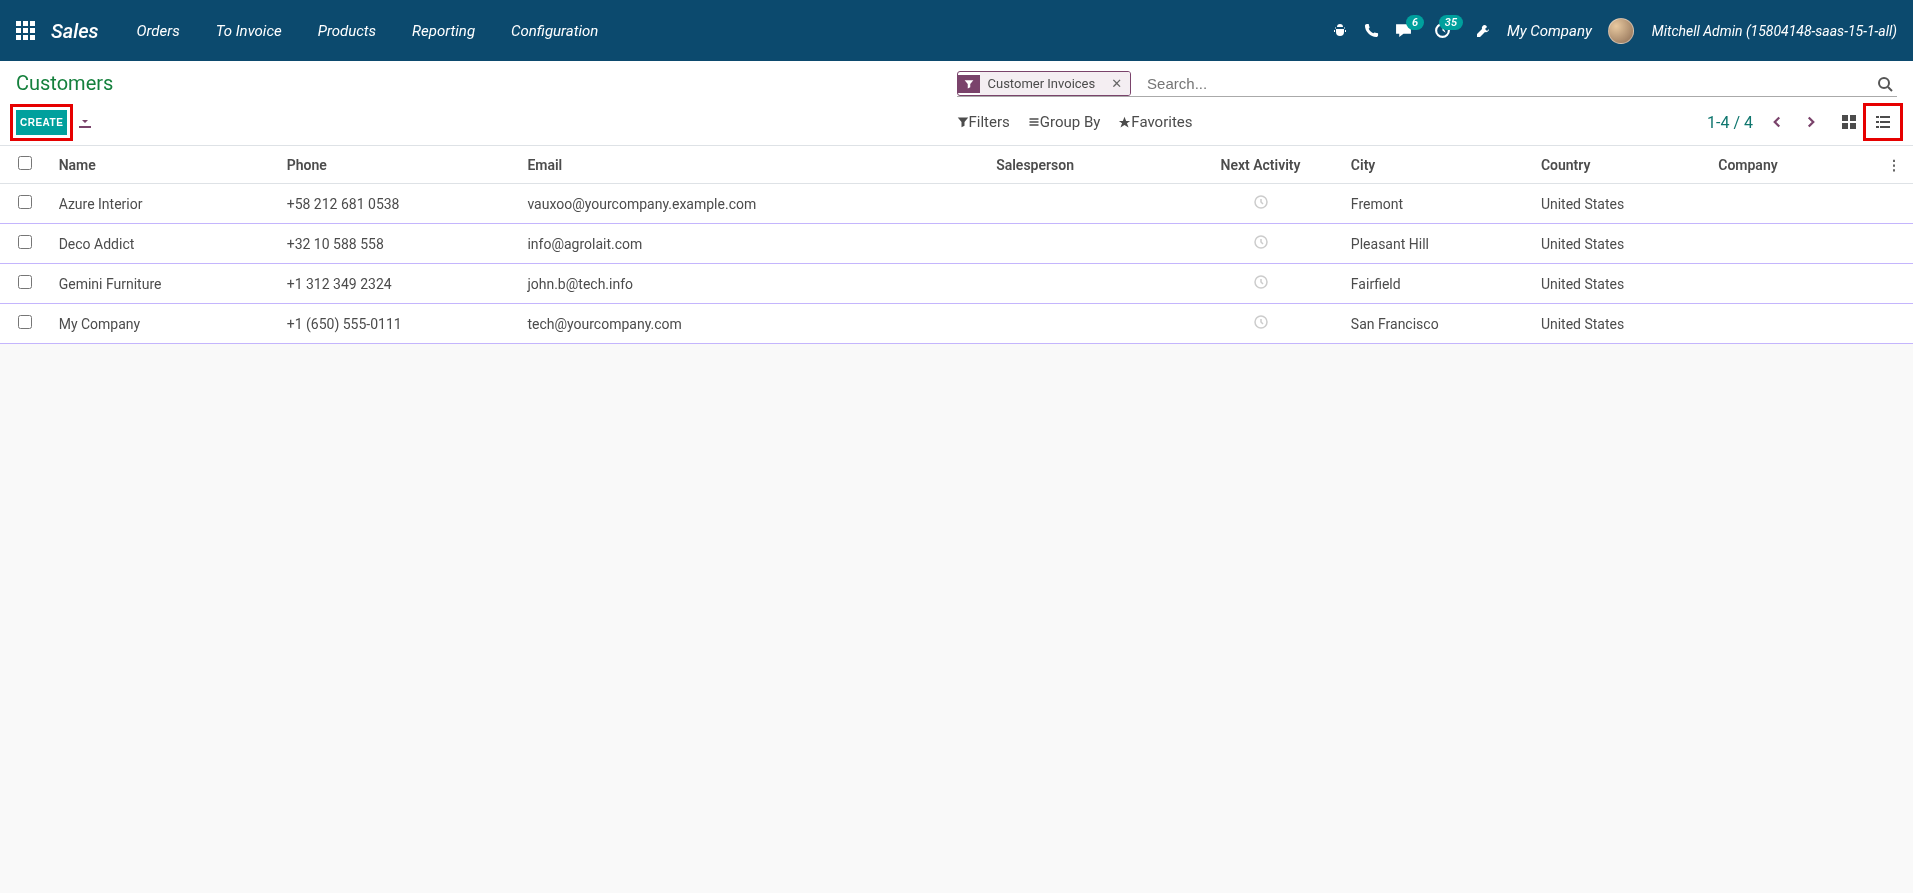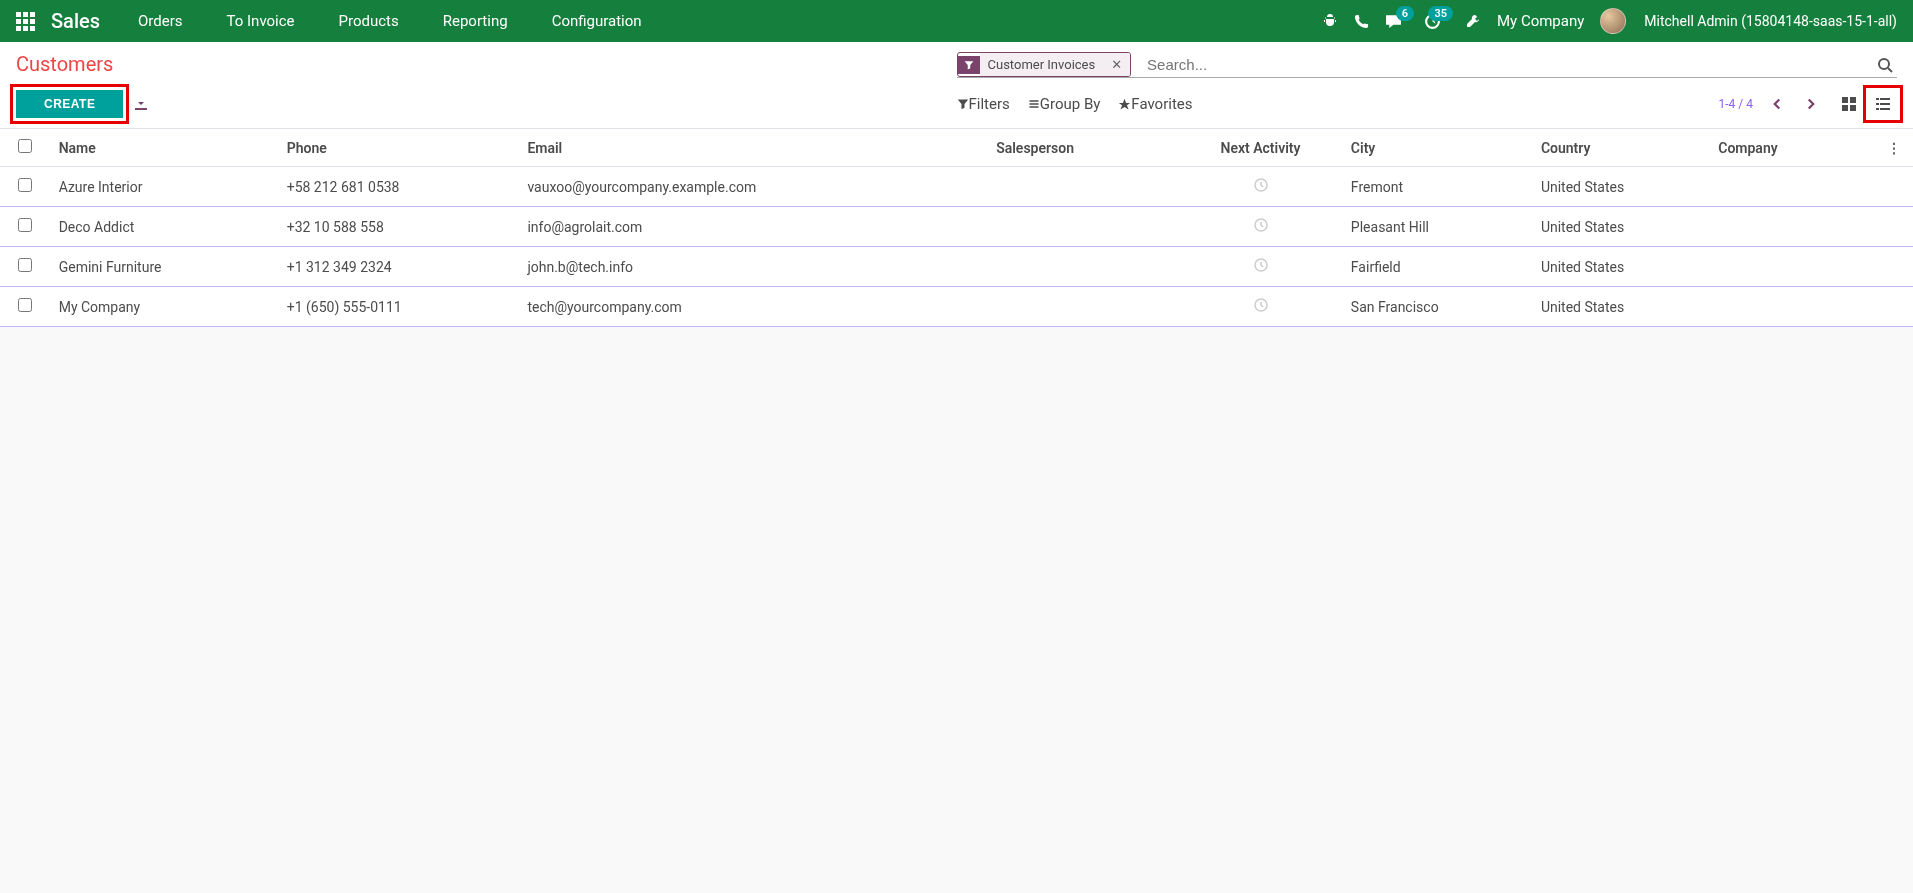--- a/index.html
+++ b/index.html
@@ -1,55 +1,55 @@
 <!DOCTYPE html>
 <html><head>
 <meta charset="utf-8">
 <style>
   * { box-sizing: border-box; margin: 0; padding: 0; }
   body { font-family: -apple-system, BlinkMacSystemFont, "Segoe UI", Roboto, "Helvetica Neue", Arial, sans-serif; font-size: 14px; color: #4c4c4c; background: #f9f9f9; }
   
   
-  .navbar { background: #15803d; height: 42px; display: flex; align-items: center; padding: 0 16px; color: #fff; }
+  .navbar { background: #0c4a6e; height: 61px; display: flex; align-items: center; padding: 0 16px; color: #fff; font-style: italic; }
   .navbar-left { display: flex; align-items: center; gap: 4px; }
   .apps-icon { display: grid; grid-template-columns: repeat(3, 5px); grid-template-rows: repeat(3, 5px); gap: 2px; cursor: pointer; margin-right: 12px; }
   .apps-icon span { background: #fff; width: 5px; height: 5px; }
   .brand { font-size: 20px; font-weight: 500; margin-right: 20px; }
-  .nav-menu { display: flex; gap: 16px; }
+  .nav-menu { display: flex; gap: 8px; }
   .nav-item { padding: 8px 14px; color: #fff; cursor: pointer; font-size: 15px; }
   .navbar-right { margin-left: auto; display: flex; align-items: center; gap: 16px; }
   .nav-icon { cursor: pointer; display: flex; align-items: center; position: relative; color:#fff; }
   .badge-pill { position: absolute; top: -7px; right: -12px; background: #00a09d; color: #fff; font-size: 11px; font-weight:600; padding: 1px 6px; border-radius: 10px; }
   .company-name { font-size: 15px; }
   .user-block { display: flex; align-items: center; gap: 18px; cursor: pointer; }
   .avatar { width: 26px; height: 26px; border-radius: 50%; background: radial-gradient(circle at 30% 30%, #e8c9a0, #8b6b52); border:1px solid rgba(255,255,255,0.4); }
   
   
   .control-panel { background: #fff; border-bottom: 1px solid #dee2e6; padding: 10px 16px 10px 16px; }
   .cp-top { display: flex; align-items: flex-start; }
-  .cp-title { font-size: 20px; color: #ef4444; flex: 0 0 50%; }
+  .cp-title { font-size: 20px; color: #15803d; flex: 0 0 50%; }
   .cp-search-area { flex: 1; display: flex; align-items: center; border-bottom: 1px solid #aaa; }
   .search-tag { display: inline-flex; align-items: center; border: 1px solid #7a436b; border-radius: 3px; overflow: hidden; font-size: 13px; margin-right: 14px; }
   .search-tag-icon { background: #7a436b; color: #fff; padding: 4px 6px; display: flex; align-items:center; }
   .search-tag-label { padding: 4px 8px; color: #4c4c4c; background:#f4eef2; }
   .search-tag-close { padding: 4px 8px; cursor: pointer; color: #666; background:#f4eef2;}
   .search-input { flex: 1; border: none; outline: none; font-size: 15px; padding: 4px 2px; }
   .search-btn { cursor: pointer; padding: 4px; }
   
   .cp-bottom { display: flex; align-items: center; margin-top: 12px; }
   .cp-left { display: flex; align-items: center; gap: 10px; flex: 0 0 50%; }
-  .create-btn { background: #00a09d; color: #fff; border: none; padding: 7px 28px; font-weight: 600; font-size: 12px; cursor: pointer; letter-spacing: 0.5px; }
+  .create-btn { background: #00a09d; color: #fff; border: none; padding: 7px 4px; font-weight: 600; font-size: 10px; cursor: pointer; letter-spacing: 0.5px; }
   .highlight-red { outline: 3px solid #e60000; outline-offset: 3px; }
   .export-icon { cursor: pointer; color: #7a436b; }
   
   .cp-right { flex: 1; display: flex; align-items: center; }
   .search-options { display: flex; gap: 18px; }
   .search-opt { display: flex; align-items: center; gap: 0; cursor: pointer; color: #4c4c4c; font-size:15px; }
   .pager-block { margin-left: auto; display: flex; align-items: center; gap: 14px; }
-  .pager-text { font-size: 12px; color: #8b5cf6; }
+  .pager-text { font-size: 16px; color: #0f766e; }
   .pager-arrow { cursor: pointer; color: #7a436b; padding: 4px; }
   .view-switch { display: flex; align-items: center; gap: 6px; }
   .view-btn { padding: 5px 6px; cursor: pointer; color: #4c4c4c; display:flex; align-items:center; }
   .view-btn.active { color:#4c4c4c; }
   
   
   .list-view { background: #fff; }
   table { width: 100%; border-collapse: collapse; }
   th { text-align: left; font-weight: 600; padding: 10px 8px; border-bottom: 1px solid #dee2e6; color: #4c4c4c; font-size: 14px; }
   td { padding: 10px 8px; border-bottom: 1px solid #c4b5fd; color: #4c4c4c; font-size: 14px; }

